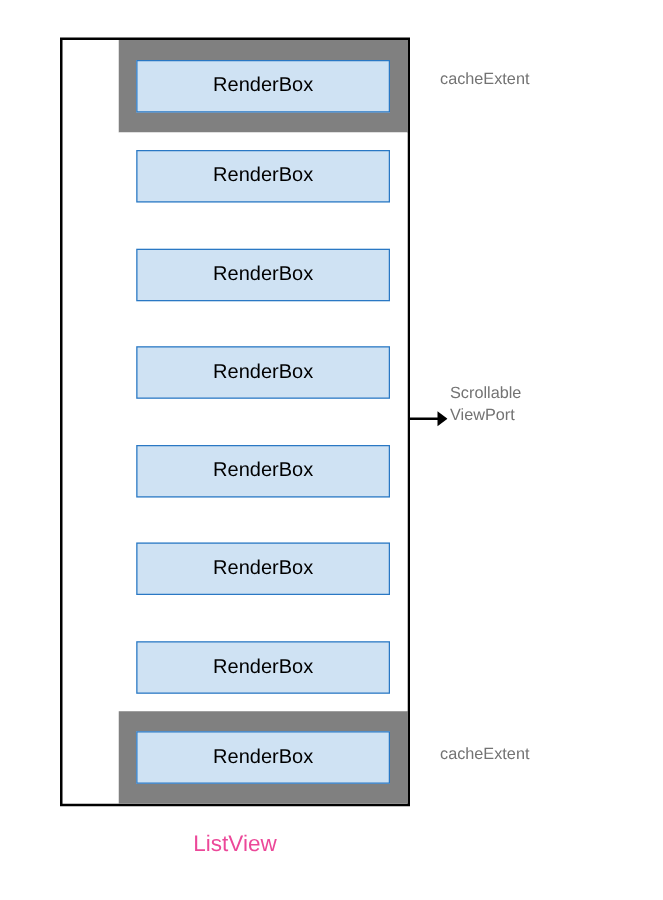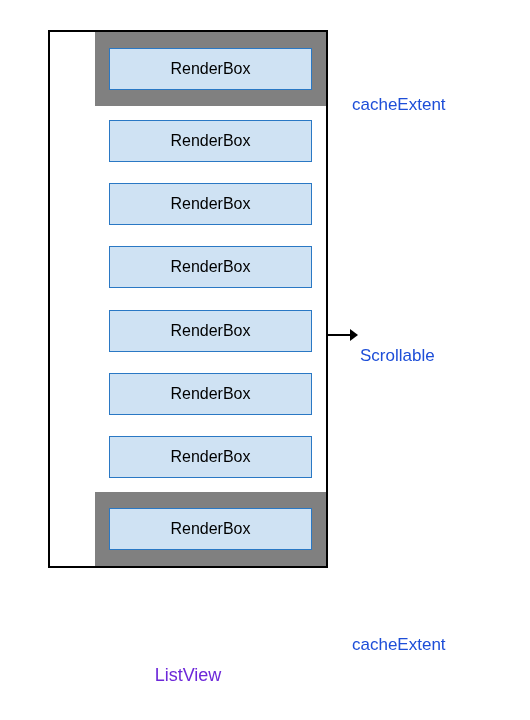--- a/index.html
+++ b/index.html
@@ -8,21 +8,21 @@
     width: 530px;
     height: 720px;
     position: relative;
     background: #fff;
   }
   .container {
     position: absolute;
     left: 48px;
     top: 30px;
     width: 280px;
-    height: 538px;
+    height: 615px;
     border: 2px solid #000;
     display: flex;
     flex-direction: column;
     padding-left: 45px;
   }
   .cache-area {
     background: #808080;
     padding: 16px 14px;
     display: flex;
     align-items: center;
@@ -47,23 +47,22 @@
     color: #000;
   }
   .cache-area .render-box {
     width: 100%;
   }
   .viewport .render-box {
     width: 100%;
   }
   .label {
     position: absolute;
-    font-size: 17px;
-    color: #1d4ed8;
-    margin-top: 40px;
+    font-size: 13px;
+    color: #737373;
   }
   .label-top {
     left: 352px;
     top: 55px;
   }
   .label-mid {
     left: 360px;
     top: 305px;
     text-align: left;
     line-height: 1.35;
@@ -72,21 +71,21 @@
     left: 352px;
     top: 595px;
   }
   .caption {
     position: absolute;
     left: 48px;
     top: 665px;
     width: 280px;
     text-align: center;
     font-size: 18px;
-    color: #6d28d9;
+    color: #ec4899;
   }
   .arrow {
     position: absolute;
     left: 328px;
     top: 326px;
   }
 </style>
 </head>
 <body>
 
@@ -129,17 +128,18 @@
 
 <div class="label label-top">cacheExtent</div>
 
 <svg class="arrow" width="30" height="18">
   <line x1="0" y1="9" x2="24" y2="9" stroke="#000" stroke-width="2"></line>
   <polygon points="22,3 30,9 22,15" fill="#000"></polygon>
 </svg>
 
 <div class="label label-mid">
   <div>Scrollable</div>
+  <div>ViewPort</div>
 </div>
 
 <div class="label label-bottom">cacheExtent</div>
 
 <div class="caption">ListView</div>
 
 </body></html>

